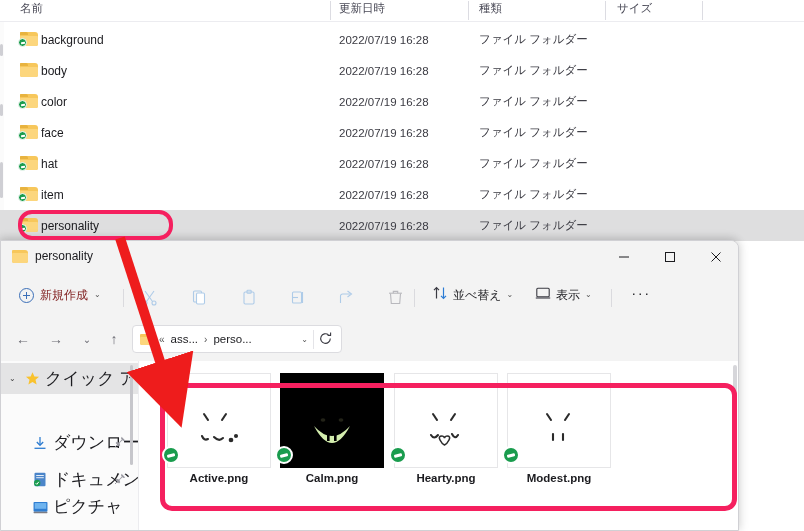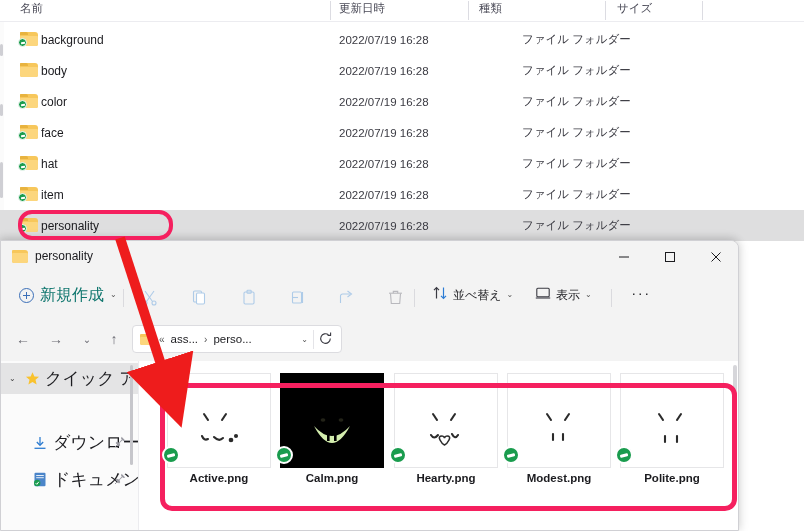--- a/index.html
+++ b/index.html
@@ -42,21 +42,20 @@
     position: absolute; left: 41px; font-size: 12px; color: #1b1b1f;
     white-space: nowrap;
   }
   .row .fdate {
     position: absolute; left: 339px; font-size: 11.5px; color: #3a3a42;
     white-space: nowrap;
   }
   .row .ftype {
     position: absolute; left: 479px; font-size: 11.5px; color: #3a3a42;
     white-space: nowrap;
-    margin-left: 43px;
   }
   
   .folder-ic {
     position: absolute; left: 20px; width: 18px; height: 15px;
   }
   .folder-ic .back {
     position: absolute; left: 0; top: 0; width: 18px; height: 14px;
     background: #f7c75b; border-radius: 1px 3px 2px 2px;
   }
   .folder-ic .tab {
@@ -130,21 +129,21 @@
   }
   .tb-new .plus-circ {
     width: 15px; height: 15px; border: 1.2px solid #3b6fb8; border-radius: 50%;
     position: relative; flex: 0 0 auto;
   }
   .tb-new .plus-circ::before, .tb-new .plus-circ::after {
     content: ""; position: absolute; background: #3b6fb8;
   }
   .tb-new .plus-circ::before { left: 3px; top: 6.1px; width: 7px; height: 1.2px; }
   .tb-new .plus-circ::after { left: 6.1px; top: 3px; width: 1.2px; height: 7px; }
-  .tb-new .lbl { font-size: 16px; color: #0f766e; white-space: nowrap; }
+  .tb-new .lbl { font-size: 12px; color: #7f1d1d; white-space: nowrap; }
   .chev { font-size: 8px; color: #555; line-height: 1; }
 
   .tb-icon {
     position: absolute; top: 11px; width: 26px; height: 26px;
     display: flex; align-items: center; justify-content: center;
   }
   .tb-div {
     position: absolute; top: 16px; width: 1px; height: 18px; background: #dadade;
   }
   .tb-lbtn {
@@ -565,20 +564,30 @@
           </span>
           <span class="nlabel" style="left:52px">ドキュメント</span>
           <span class="pin" style="left:113px;top:9px">
             <svg width="12" height="12" viewBox="0 0 12 12" fill="#9a9aa2">
               <path d="M7.6 0.8 L11.2 4.4 L9.6 5 L8.4 4.2 L5.6 7 L6.2 9.2 L5 10.4 L1.6 7 L2.8 5.8 L5 6.4 L7.8 3.6 L7 2.4 Z"></path>
               <line x1="4.2" y1="7.8" x2="1" y2="11" stroke="#9a9aa2" stroke-width="1"></line>
             </svg>
           </span>
         </div>
 
+        <div class="nav-item" style="top:130px">
+          <span style="position:absolute;left:32px;top:9px">
+            <svg width="15" height="13" viewBox="0 0 16 14">
+              <rect x="0.5" y="1" width="15" height="10.5" rx="1" fill="#2f7dd1"></rect>
+              <rect x="1.8" y="2.2" width="12.4" height="6.2" fill="#6fb4ef"></rect>
+              <rect x="0.5" y="11.5" width="15" height="1.6" rx="0.6" fill="#7c7c84"></rect>
+            </svg>
+          </span>
+          <span class="nlabel" style="left:52px;color:#1b1b1f">ピクチャ</span>
+        </div>
 
         <div class="nav-scroll"></div>
       </div>
 
       <div class="nav-split"></div>
 
       <div class="files-pane">
 
         <div class="tile" style="left:28px">
           <div class="thumb">
@@ -636,34 +645,20 @@
                 <line x1="61" y1="40" x2="57" y2="46"></line>
                 <line x1="45" y1="60" x2="45" y2="66"></line>
                 <line x1="55" y1="60" x2="55" y2="66"></line>
               </g>
             </svg>
           </div>
           <div class="sync-badge"></div>
           <div class="tname">Modest.png</div>
         </div>
 
-        <div class="tile" style="left:481px">
-          <div class="thumb">
-            <svg width="102" height="93" viewBox="0 0 102 93">
-              <g stroke="#2b2b2b" stroke-width="2.1" fill="none" stroke-linecap="round">
-                <line x1="38" y1="40" x2="42" y2="46"></line>
-                <line x1="60" y1="40" x2="56" y2="46"></line>
-                <line x1="44" y1="62" x2="44" y2="68"></line>
-                <line x1="56" y1="62" x2="56" y2="68"></line>
-              </g>
-            </svg>
-          </div>
-          <div class="sync-badge"></div>
-          <div class="tname">Polite.png</div>
-        </div>
 
         <div class="pane-scroll"></div>
       </div>
     </div>
   </div>
 
   <div class="hl-rect" style="left:18px; top:210px; width:155px; height:30px;"></div>
 
   <div class="hl-files" style="left:160px; top:383px; width:577px; height:128px;"></div>
 

